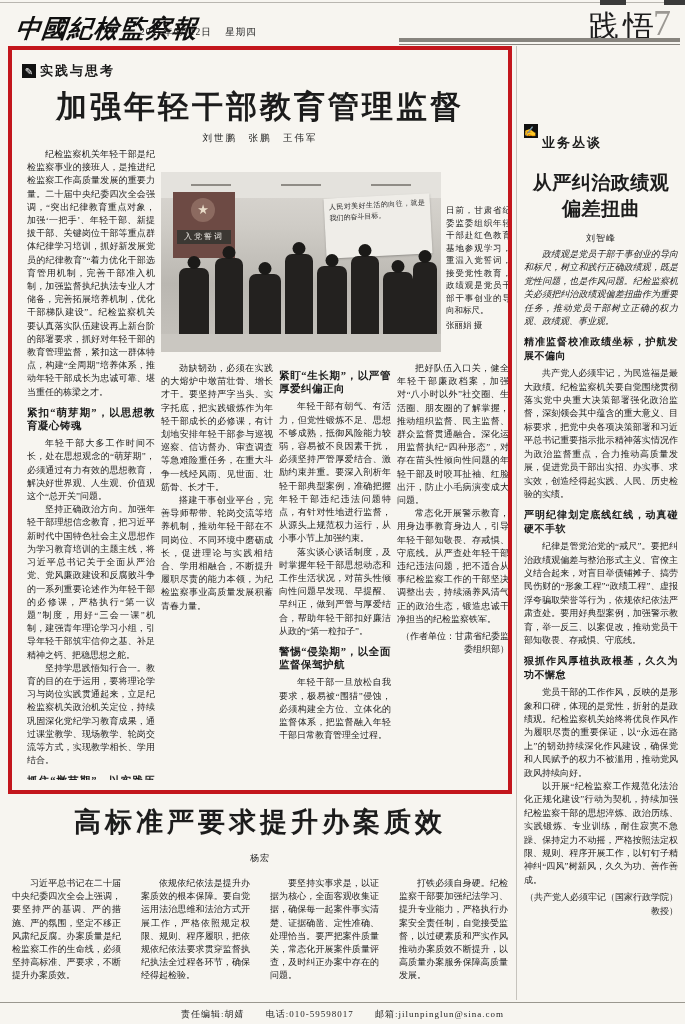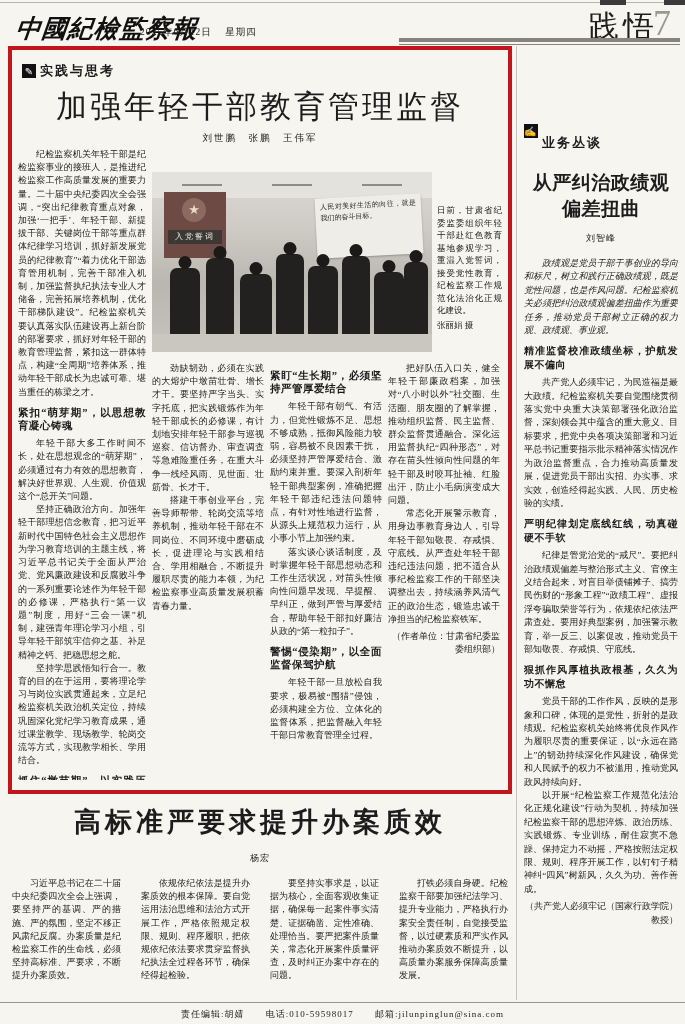--- a/index.html
+++ b/index.html
@@ -19,24 +19,24 @@
   .header-rule-thin{position:absolute;left:399px;top:44px;width:281px;height:1px;background:#87847e;}
 
   
   .red-box{position:absolute;left:8px;top:46px;width:496px;height:740px;
            border:4px solid #c3161c;background:#f7f5f0;overflow:hidden;}
   .kicker{position:absolute;left:10px;top:12px;display:flex;align-items:center;gap:4px;}
   .kicker .icon-sq{width:14px;height:14px;background:#111;color:#fff;font-size:10px;
                    display:flex;align-items:center;justify-content:center;}
   .kicker .k-label{font-size:13px;font-weight:bold;letter-spacing:2px;}
   .main-title{position:absolute;left:0;top:36px;width:100%;text-align:center;
-              font-size:31px;font-weight:400;letter-spacing:3px;}
+              font-size:31px;font-weight:700;letter-spacing:3px;}
   .main-byline{position:absolute;left:0;top:82px;width:100%;text-align:center;
                font-size:9.5px;letter-spacing:2px;color:#222;}
-  .article-body{position:absolute;left:6px;top:98px;width:484px;height:632px;display:flex;gap:6px;}
+  .article-body{position:absolute;left:15px;top:98px;width:484px;height:632px;display:flex;gap:6px;}
   .ncol{font-size:9px;line-height:13.2px;text-align:justify;overflow:hidden;}
   .ncol p{margin:0;text-indent:2em;}
   .col-1{width:128px;height:632px;}
   .right-zone{width:350px;display:flex;flex-direction:column;}
   .photo-row{margin-top:24px;display:flex;gap:5px;}
   .threecol{margin-top:10px;display:flex;gap:6px;height:418px;}
   .threecol .ncol{width:112px;height:418px;}
   .sub-head{font-size:10.5px;font-weight:bold;text-indent:0 !important;
             margin:7px 0 5px 0 !important;letter-spacing:0.5px;}
   .author-note{text-align:right;text-indent:0 !important;margin-top:4px !important;}
@@ -64,21 +64,21 @@
 
   
   .v-divider{position:absolute;left:516px;top:46px;width:1px;height:954px;background:#c6c3bd;}
   .side-col{position:absolute;left:524px;top:46px;width:154px;height:954px;overflow:hidden;}
   .side-kicker{margin-top:64px;display:flex;align-items:center;gap:4px;}
   .side-kicker .icon-sq{width:14px;height:14px;background:#111;color:#fff;font-size:10px;
                         display:flex;align-items:center;justify-content:center;}
   .side-kicker .k-label{font-size:13px;font-weight:bold;letter-spacing:2px;margin-top:24px;}
   .side-title{margin-top:18px;text-align:center;font-size:19px;font-weight:900;letter-spacing:0.5px;}
   .side-author{margin-top:10px;text-align:center;font-size:9px;letter-spacing:1px;}
-  .side-body{margin-top:12px;font-size:9px;line-height:13.4px;text-align:justify;}
+  .side-body{margin-top:3px;font-size:9px;line-height:13.4px;text-align:justify;}
   .side-body p{margin:0;text-indent:2em;}
   .side-body .intro{font-style:italic;}
   .side-body .sub-head{font-size:10px;}
 
   
   .bottom-article{position:absolute;left:8px;top:798px;width:504px;height:202px;overflow:hidden;}
   .bottom-title{text-align:center;font-size:27px;font-weight:900;letter-spacing:4px;margin-top:6px;}
   .bottom-author{text-align:center;font-size:9px;margin-top:12px;letter-spacing:1px;}
   .bottom-cols{display:flex;gap:20px;margin-top:12px;padding:0 4px;}
   .bottom-cols .ncol{width:116px;height:110px;}
@@ -160,32 +160,32 @@
             <div class="person" style="left:222px;width:30px;height:74px;">
                 <div class="head"></div>
               </div>
             <div class="person" style="left:252px;width:24px;height:84px;">
                 <div class="head"></div>
               </div>
             <div class="floor"></div>
           </div>
 
           <div class="caption-col">
-            <div>日前，甘肃省纪委监委组织年轻干部赴红色教育基地参观学习，重温入党誓词，接受党性教育，纪检监察工作规范化法治化正规化建设。</div>
+            <div>日前，甘肃省纪委监委组织年轻干部赴红色教育基地参观学习，重温入党誓词，接受党性教育，政绩观是党员干部干事创业的导向和标尺。</div>
             <div class="credit">张丽娟 摄</div>
           </div>
         </div>
 
         <div class="threecol">
           <div class="ncol">
             <p>劲缺韧劲，必须在实践的大熔炉中墩苗壮骨、增长才干。要坚持严字当头、实字托底，把实践锻炼作为年轻干部成长的必修课，有计划地安排年轻干部参与巡视巡察、信访督办、审查调查等急难险重任务，在重大斗争一线经风雨、见世面、壮筋骨、长才干。</p>
             <p>搭建干事创业平台，完善导师帮带、轮岗交流等培养机制，推动年轻干部在不同岗位、不同环境中磨砺成长，促进理论与实践相结合、学用相融合，不断提升履职尽责的能力本领，为纪检监察事业高质量发展积蓄青春力量。</p>
           </div>
           <div class="ncol">
-            <p class="sub-head">紧盯“生长期”，必须坚持严管厚爱结合</p>
+            <p class="sub-head">紧盯“生长期”，以严管厚爱纠偏正向</p>
             <p>年轻干部有朝气、有活力，但党性锻炼不足、思想不够成熟，抵御风险能力较弱，容易被不良因素干扰，必须坚持严管厚爱结合、激励约束并重。要深入剖析年轻干部典型案例，准确把握年轻干部违纪违法问题特点，有针对性地进行监督，从源头上规范权力运行，从小事小节上加强约束。</p>
             <p>落实谈心谈话制度，及时掌握年轻干部思想动态和工作生活状况，对苗头性倾向性问题早发现、早提醒、早纠正，做到严管与厚爱结合，帮助年轻干部扣好廉洁从政的“第一粒扣子”。</p>
             <p class="sub-head">警惕“侵染期”，以全面监督保驾护航</p>
             <p>年轻干部一旦放松自我要求，极易被“围猎”侵蚀，必须构建全方位、立体化的监督体系，把监督融入年轻干部日常教育管理全过程。</p>
           </div>
           <div class="ncol">
             <p>把好队伍入口关，健全年轻干部廉政档案，加强对“八小时以外”社交圈、生活圈、朋友圈的了解掌握，推动组织监督、民主监督、群众监督贯通融合。深化运用监督执纪“四种形态”，对存在苗头性倾向性问题的年轻干部及时咬耳扯袖、红脸出汗，防止小毛病演变成大问题。</p>
             <p>常态化开展警示教育，用身边事教育身边人，引导年轻干部知敬畏、存戒惧、守底线。从严查处年轻干部违纪违法问题，把不适合从事纪检监察工作的干部坚决调整出去，持续涵养风清气正的政治生态，锻造忠诚干净担当的纪检监察铁军。</p>
             <p class="author-note">（作者单位：甘肃省纪委监委组织部）</p>
           </div>

